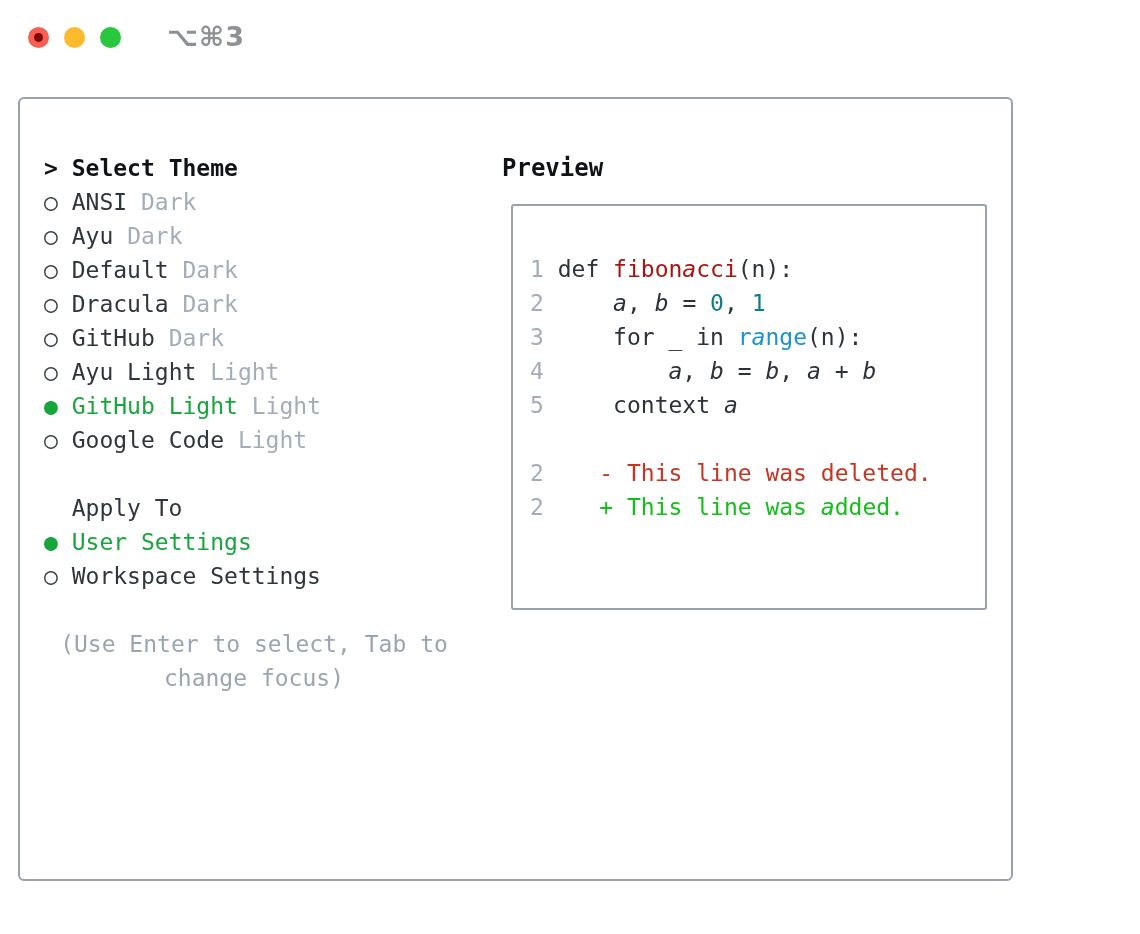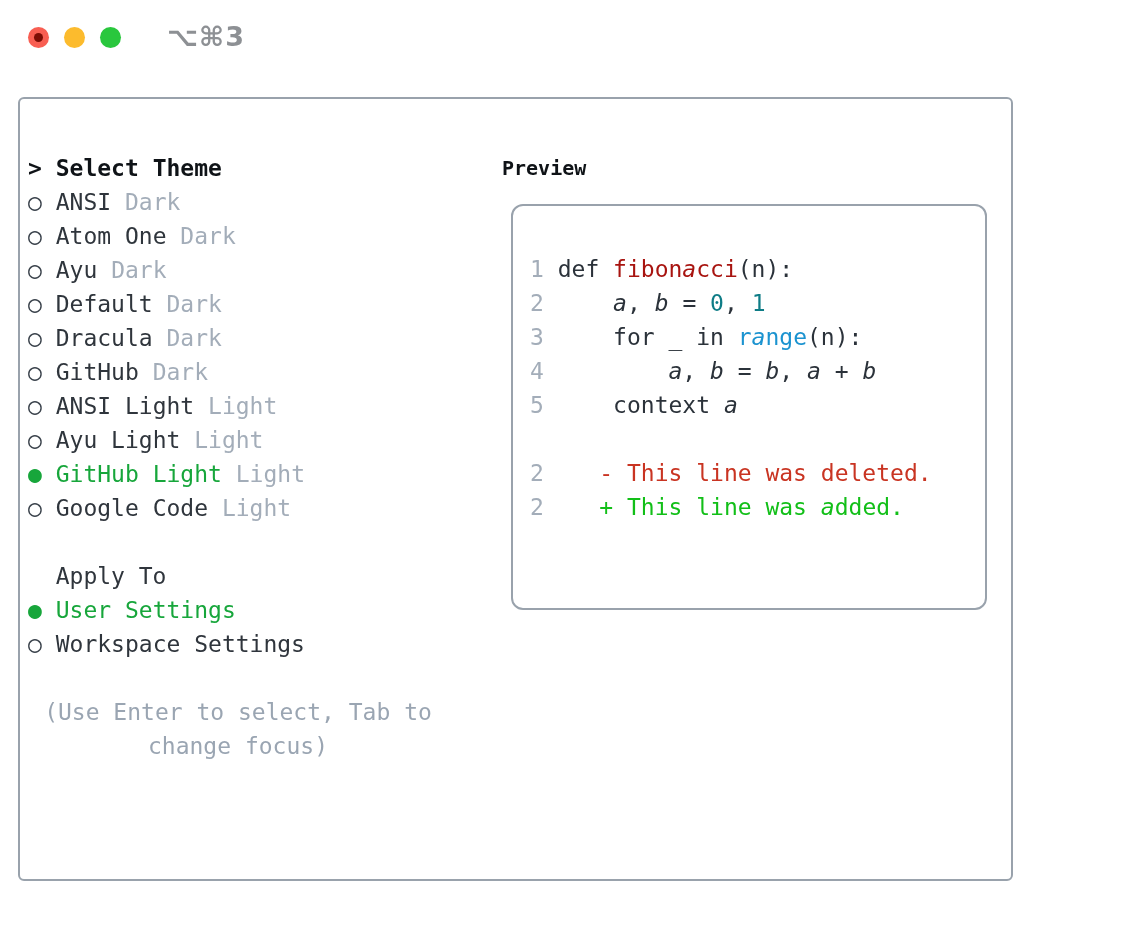--- a/index.html
+++ b/index.html
@@ -11,38 +11,38 @@
   .light.red{left:28px;background:var(--light-red);}
   .light.yellow{left:64px;background:var(--light-yellow);}
   .light.green{left:100px;background:var(--light-green);}
   .light .dot{position:absolute;left:6px;top:6px;width:9px;height:9px;border-radius:50%;background:var(--dot-red);}
   .wtitle{position:absolute;left:167px;top:21px;font-family:"DejaVu Sans", sans-serif;
           font-size:27px;font-weight:600;letter-spacing:1px;color:var(--title);}
   
   .panel{position:absolute;left:18px;top:97px;width:991px;height:780px;
          border:2px solid var(--border);border-radius:6px;background:#fff;}
   
-  .left{position:absolute;left:8px;top:52px;width:440px;font-size:23px;}
+  .left{position:absolute;left:24px;top:52px;width:440px;font-size:23px;}
   .row{height:34px;line-height:34px;white-space:pre;}
   .row.blank{height:34px;}
   .hdr{font-weight:bold;color:var(--bold);}
   .prompt{font-weight:bold;color:var(--bold);}
   .radio{color:var(--radio);}
   .radio.on{color:var(--sel);}
   .tname{color:var(--ink);}
   .tname.on{color:var(--sel);text-align:center;}
   .variant{color:var(--dim);text-align:center;}
   .apply-hdr{padding-left:2ch;color:var(--ink);}
   .help{margin-top:0;width:420px;line-height:34px;font-size:23px;color:var(--help);
         white-space:normal;word-break:normal;text-align:center;}
   
   .preview-title{position:absolute;left:482px;top:52px;height:34px;line-height:34px;
-                 font-size:20px;font-weight:bold;color:var(--bold);}
+                 font-size:24px;font-weight:bold;color:var(--bold);}
   .preview-box{position:absolute;left:491px;top:105px;width:472px;height:402px;
-               border:2px solid var(--border);border-radius:12px;background:#fff;overflow:hidden;}
+               border:2px solid var(--border);border-radius:3px;background:#fff;overflow:hidden;}
   .code{padding:46px 0 0 17px;font-size:23px;}
   .cline{height:34px;line-height:34px;white-space:pre;}
   .ln{color:var(--ln);}
   .c-fg{color:var(--code);}
   .c-red{color:var(--red);}
   .c-teal{color:var(--teal);}
   .c-blue{color:var(--blue);}
   .c-ctx{color:var(--ctx);}
   .c-del{color:var(--del);}
   .c-add{color:var(--add);}
@@ -59,26 +59,24 @@
     <span class="light yellow"></span>
     <span class="light green"></span>
     <span class="wtitle">⌥⌘3</span>
   </div>
 
   <div class="panel">
     <div class="left">
       <div class="row hdr"><span class="prompt">&gt;</span><span> </span><span>Select Theme</span></div>
       <div id="theme-list">
           <div class="row item"><span class="radio">○</span> <span class="tname">ANSI</span> <span class="variant">Dark</span></div>
-          <div class="row item"><span class="radio">○</span> <span class="tname">Atom One</span> <span class="variant">Dark</span></div>
           <div class="row item"><span class="radio">○</span> <span class="tname">Ayu</span> <span class="variant">Dark</span></div>
           <div class="row item"><span class="radio">○</span> <span class="tname">Default</span> <span class="variant">Dark</span></div>
           <div class="row item"><span class="radio">○</span> <span class="tname">Dracula</span> <span class="variant">Dark</span></div>
           <div class="row item"><span class="radio">○</span> <span class="tname">GitHub</span> <span class="variant">Dark</span></div>
-          <div class="row item"><span class="radio">○</span> <span class="tname">ANSI Light</span> <span class="variant">Light</span></div>
           <div class="row item"><span class="radio">○</span> <span class="tname">Ayu Light</span> <span class="variant">Light</span></div>
           <div class="row item"><span class="radio on">●</span> <span class="tname on">GitHub Light</span> <span class="variant">Light</span></div>
           <div class="row item"><span class="radio">○</span> <span class="tname">Google Code</span> <span class="variant">Light</span></div>
         </div>
       <div class="row blank"></div>
       <div class="row apply-hdr">Apply To</div>
       <div id="apply-list">
           <div class="row item"><span class="radio on">●</span> <span class="tname on">User Settings</span></div>
           <div class="row item"><span class="radio">○</span> <span class="tname">Workspace Settings</span></div>
         </div>

